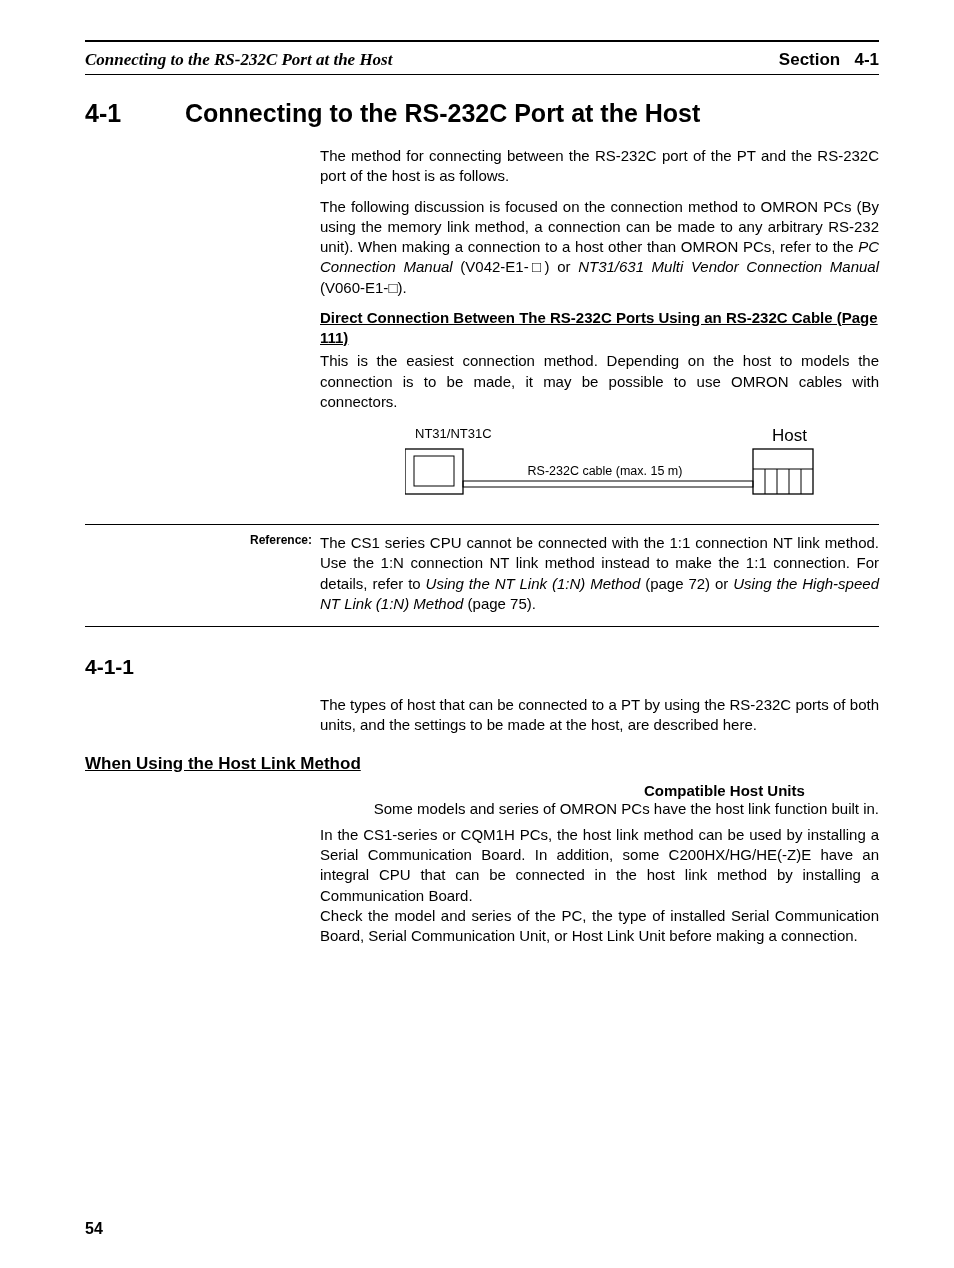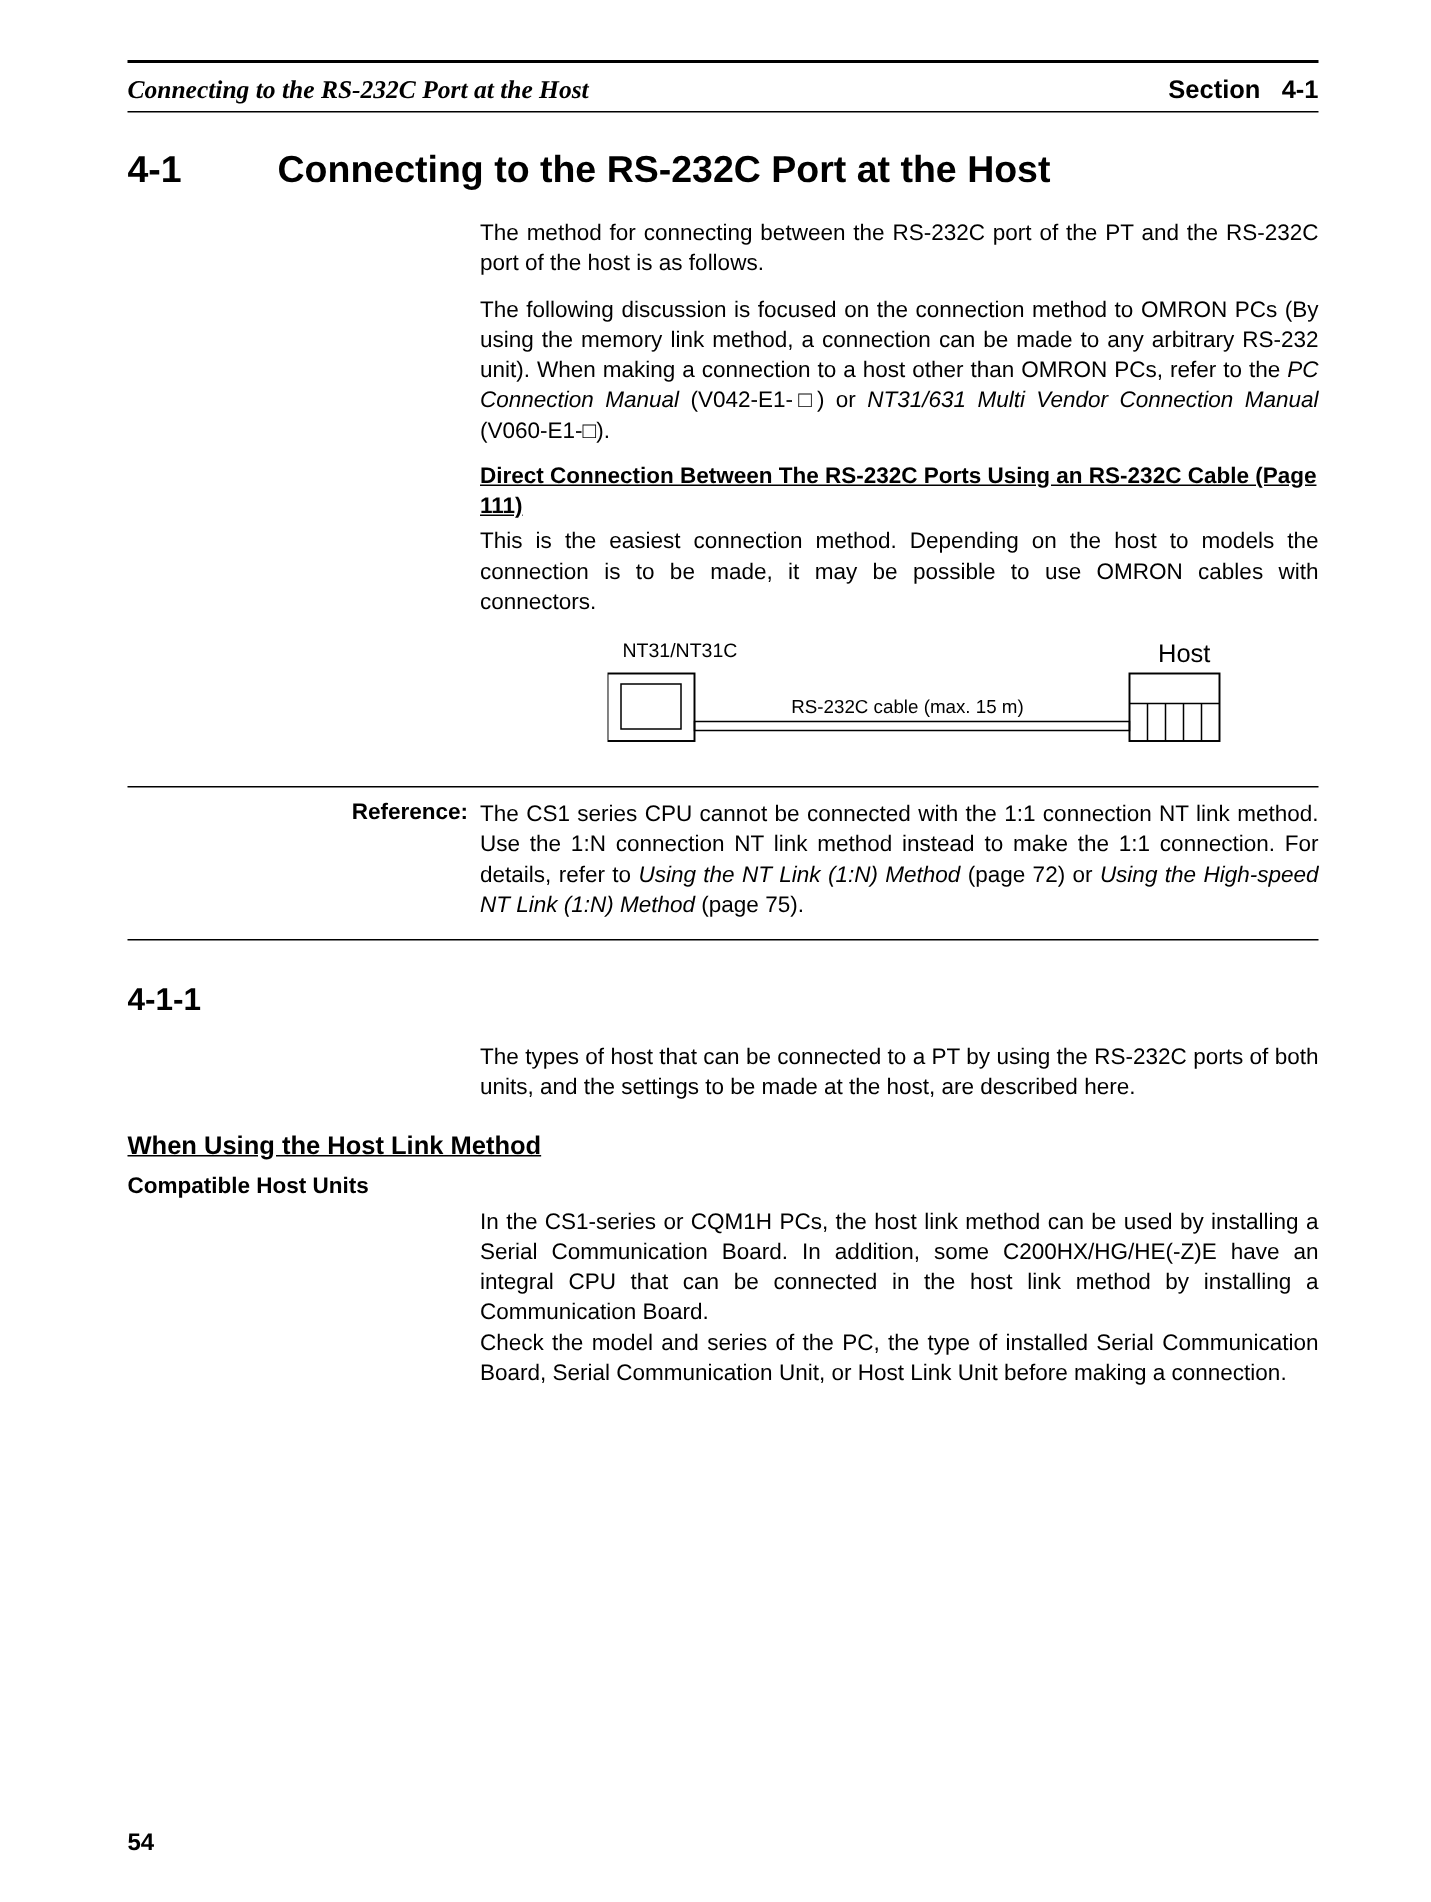--- a/index.html
+++ b/index.html
@@ -102,21 +102,21 @@
       padding-top: 8px;
       padding-bottom: 12px;
       margin-bottom: 28px;
     }
     .reference-row {
       display: flex;
       align-items: flex-start;
     }
     .reference-label {
       font-weight: bold;
-      font-size: 15px;
+      font-size: 12px;
       width: 235px;
       flex-shrink: 0;
       text-align: right;
       padding-right: 8px;
       padding-left: 135px;
     }
     .reference-text {
       font-size: 15px;
       line-height: 1.35;
       text-align: justify;
@@ -140,20 +140,21 @@
     .subheading {
       font-size: 17px;
       font-weight: bold;
       text-decoration: underline;
       margin-bottom: 8px;
     }
     .side-label-row {
       display: flex;
       align-items: flex-end;
       margin-bottom: 6px;
+      flex-direction: column;
     }
     .side-label {
       font-weight: bold;
       font-size: 15px;
       width: 235px;
       flex-shrink: 0;
     }
     .side-text {
       font-size: 15px;
       line-height: 1.35;
@@ -232,18 +233,19 @@
 <div class="subsection-title-row">
   <div class="subsection-num">4-1-1</div>
 </div>
 
 <div class="body-text" style="margin-bottom:18px;">The types of host that can be connected to a PT by using the RS-232C ports of both units, and the settings to be made at the host, are described here.</div>
 
 <div class="subheading">When Using the Host Link Method</div>
 
 <div class="side-label-row">
   <div class="side-label">Compatible Host Units</div>
+  <div class="side-text">Some models and series of OMRON PCs have the host link function built in.</div>
 </div>
 
 <div class="body-text" style="margin-bottom:0;">In the CS1-series or CQM1H PCs, the host link method can be used by installing a Serial Communication Board. In addition, some C200HX/HG/HE(-Z)E have an integral CPU that can be connected in the host link method by installing a Communication Board.</div>
 <div class="body-text">Check the model and series of the PC, the type of installed Serial Communication Board, Serial Communication Unit, or Host Link Unit before making a connection.</div>
 
 <div class="page-num">54</div>
 
 </body></html>

